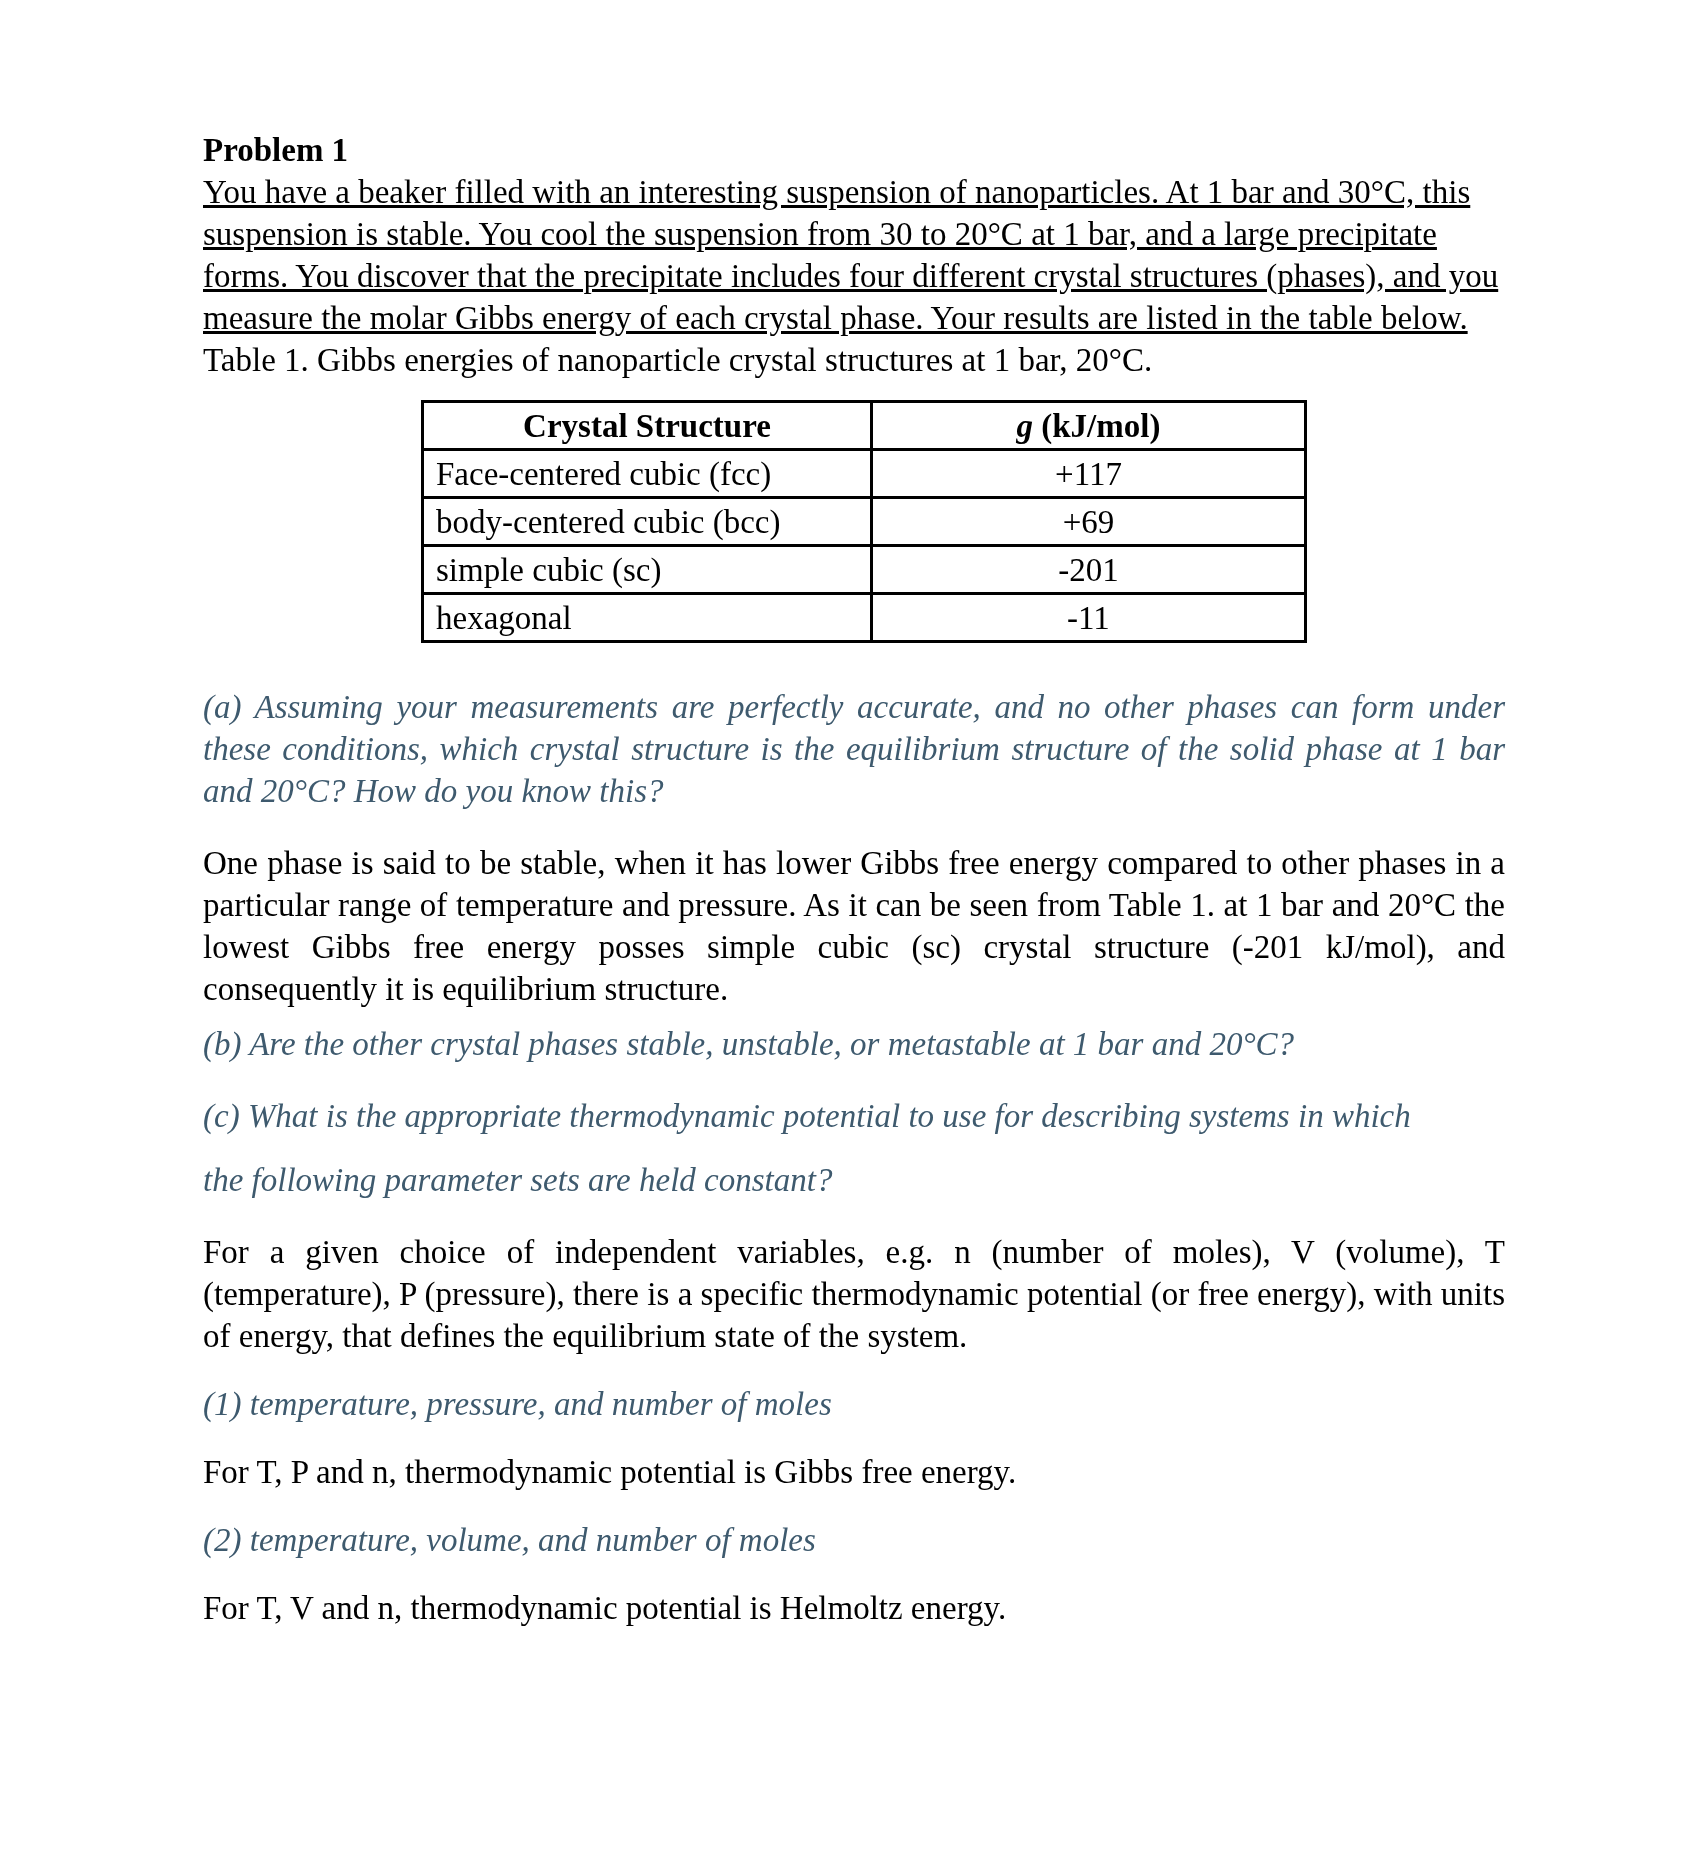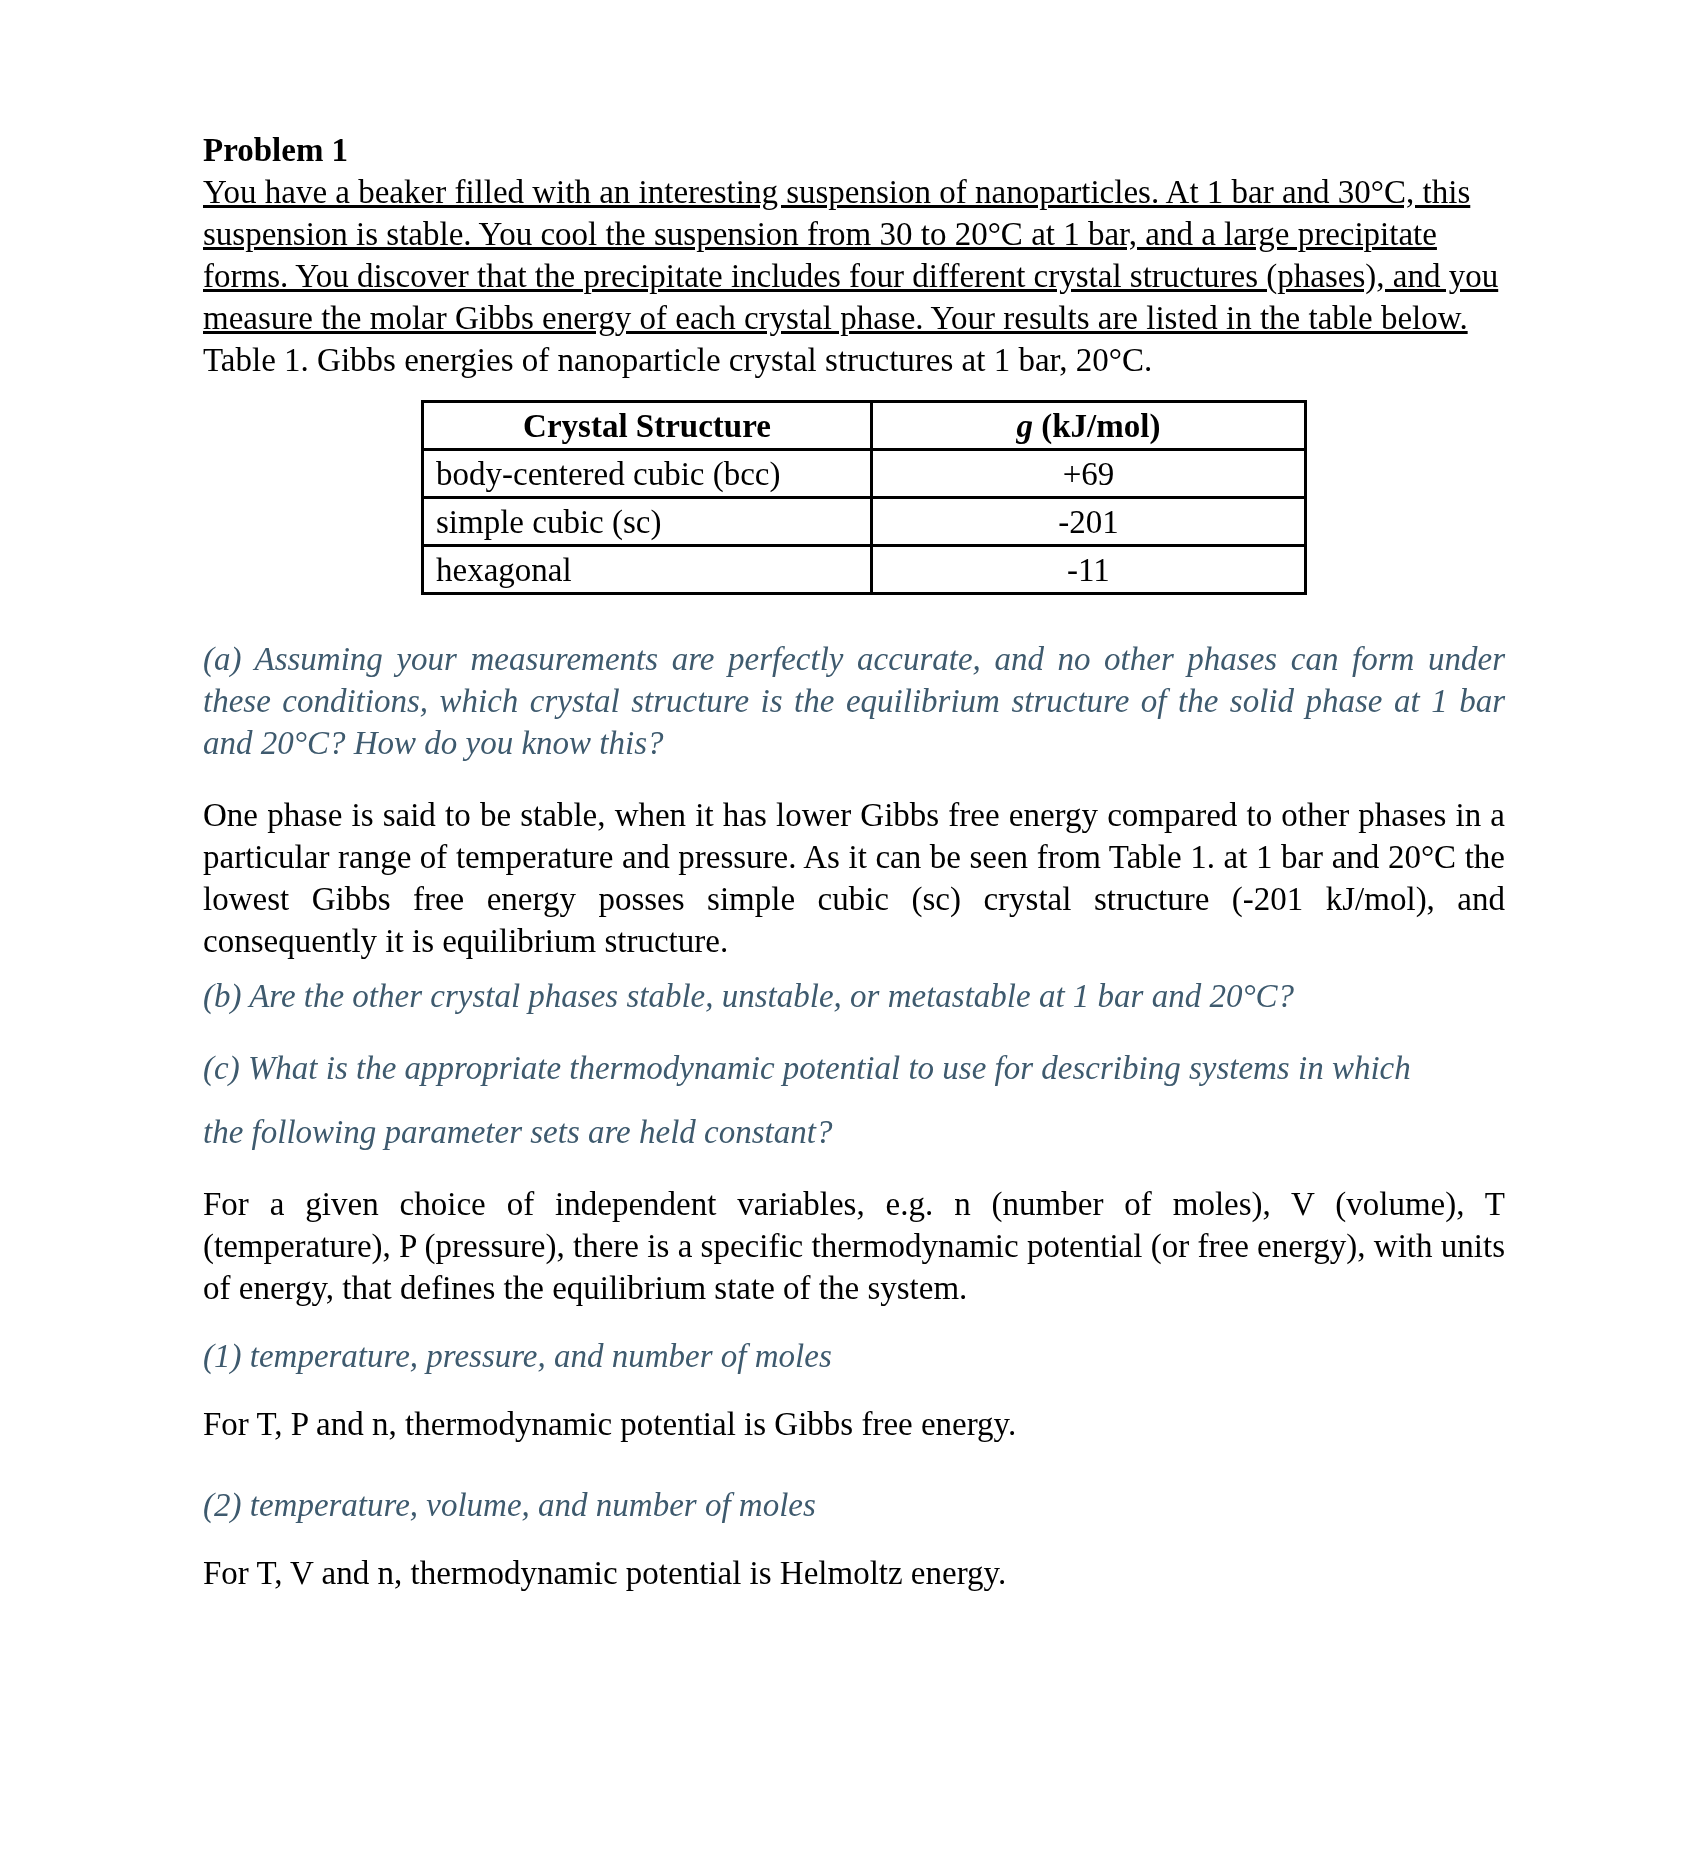--- a/index.html
+++ b/index.html
@@ -58,39 +58,43 @@
 
   .q-a   { margin-top: 43px; }
   .ans-a { margin-top: 30px; }
   .q-b   { margin-top: 13px; }
   .ans-b { margin-top: 30px; }
   .q-c1  { margin-top: 30px; }
   .q-c2  { margin-top: 22px; }
   .ans-c { margin-top: 30px; }
   .q-1   { margin-top: 26px; }
   .ans-1 { margin-top: 26px; }
-  .q-2   { margin-top: 39px; }
+  .q-2   { margin-top: 26px; }
   .ans-2 { margin-top: 26px; }
 </style>
 </head>
 <body>
 
 <div class="page">
 
   <p class="title">Problem 1</p>
 
   <p class="intro">You have a beaker filled with an interesting suspension of nanoparticles. At 1 bar and 30°C, this suspension is stable. You cool the suspension from 30 to 20°C at 1 bar, and a large precipitate forms. You discover that the precipitate includes four different crystal structures (phases), and you measure the molar Gibbs energy of each crystal phase. Your results are listed in the table below.</p>
 
   <p class="caption">Table 1. Gibbs energies of nanoparticle crystal structures at 1 bar, 20°C.</p>
 
   <table class="gibbs">
     <tbody>
       <tr>
         <td class="c1 hdr">Crystal Structure</td>
         <td class="c2 hdr"><span class="gsym">g</span><span> (kJ/mol)</span></td>
+      </tr>
+      <tr>
+        <td class="c1 cell">Face-centered cubic (fcc)</td>
+        <td class="c2 cell">+117</td>
       </tr>
       <tr>
         <td class="c1 cell">body-centered cubic (bcc)</td>
         <td class="c2 cell">+69</td>
       </tr>
       <tr>
         <td class="c1 cell">simple cubic (sc)</td>
         <td class="c2 cell">-201</td>
       </tr>
       <tr>

